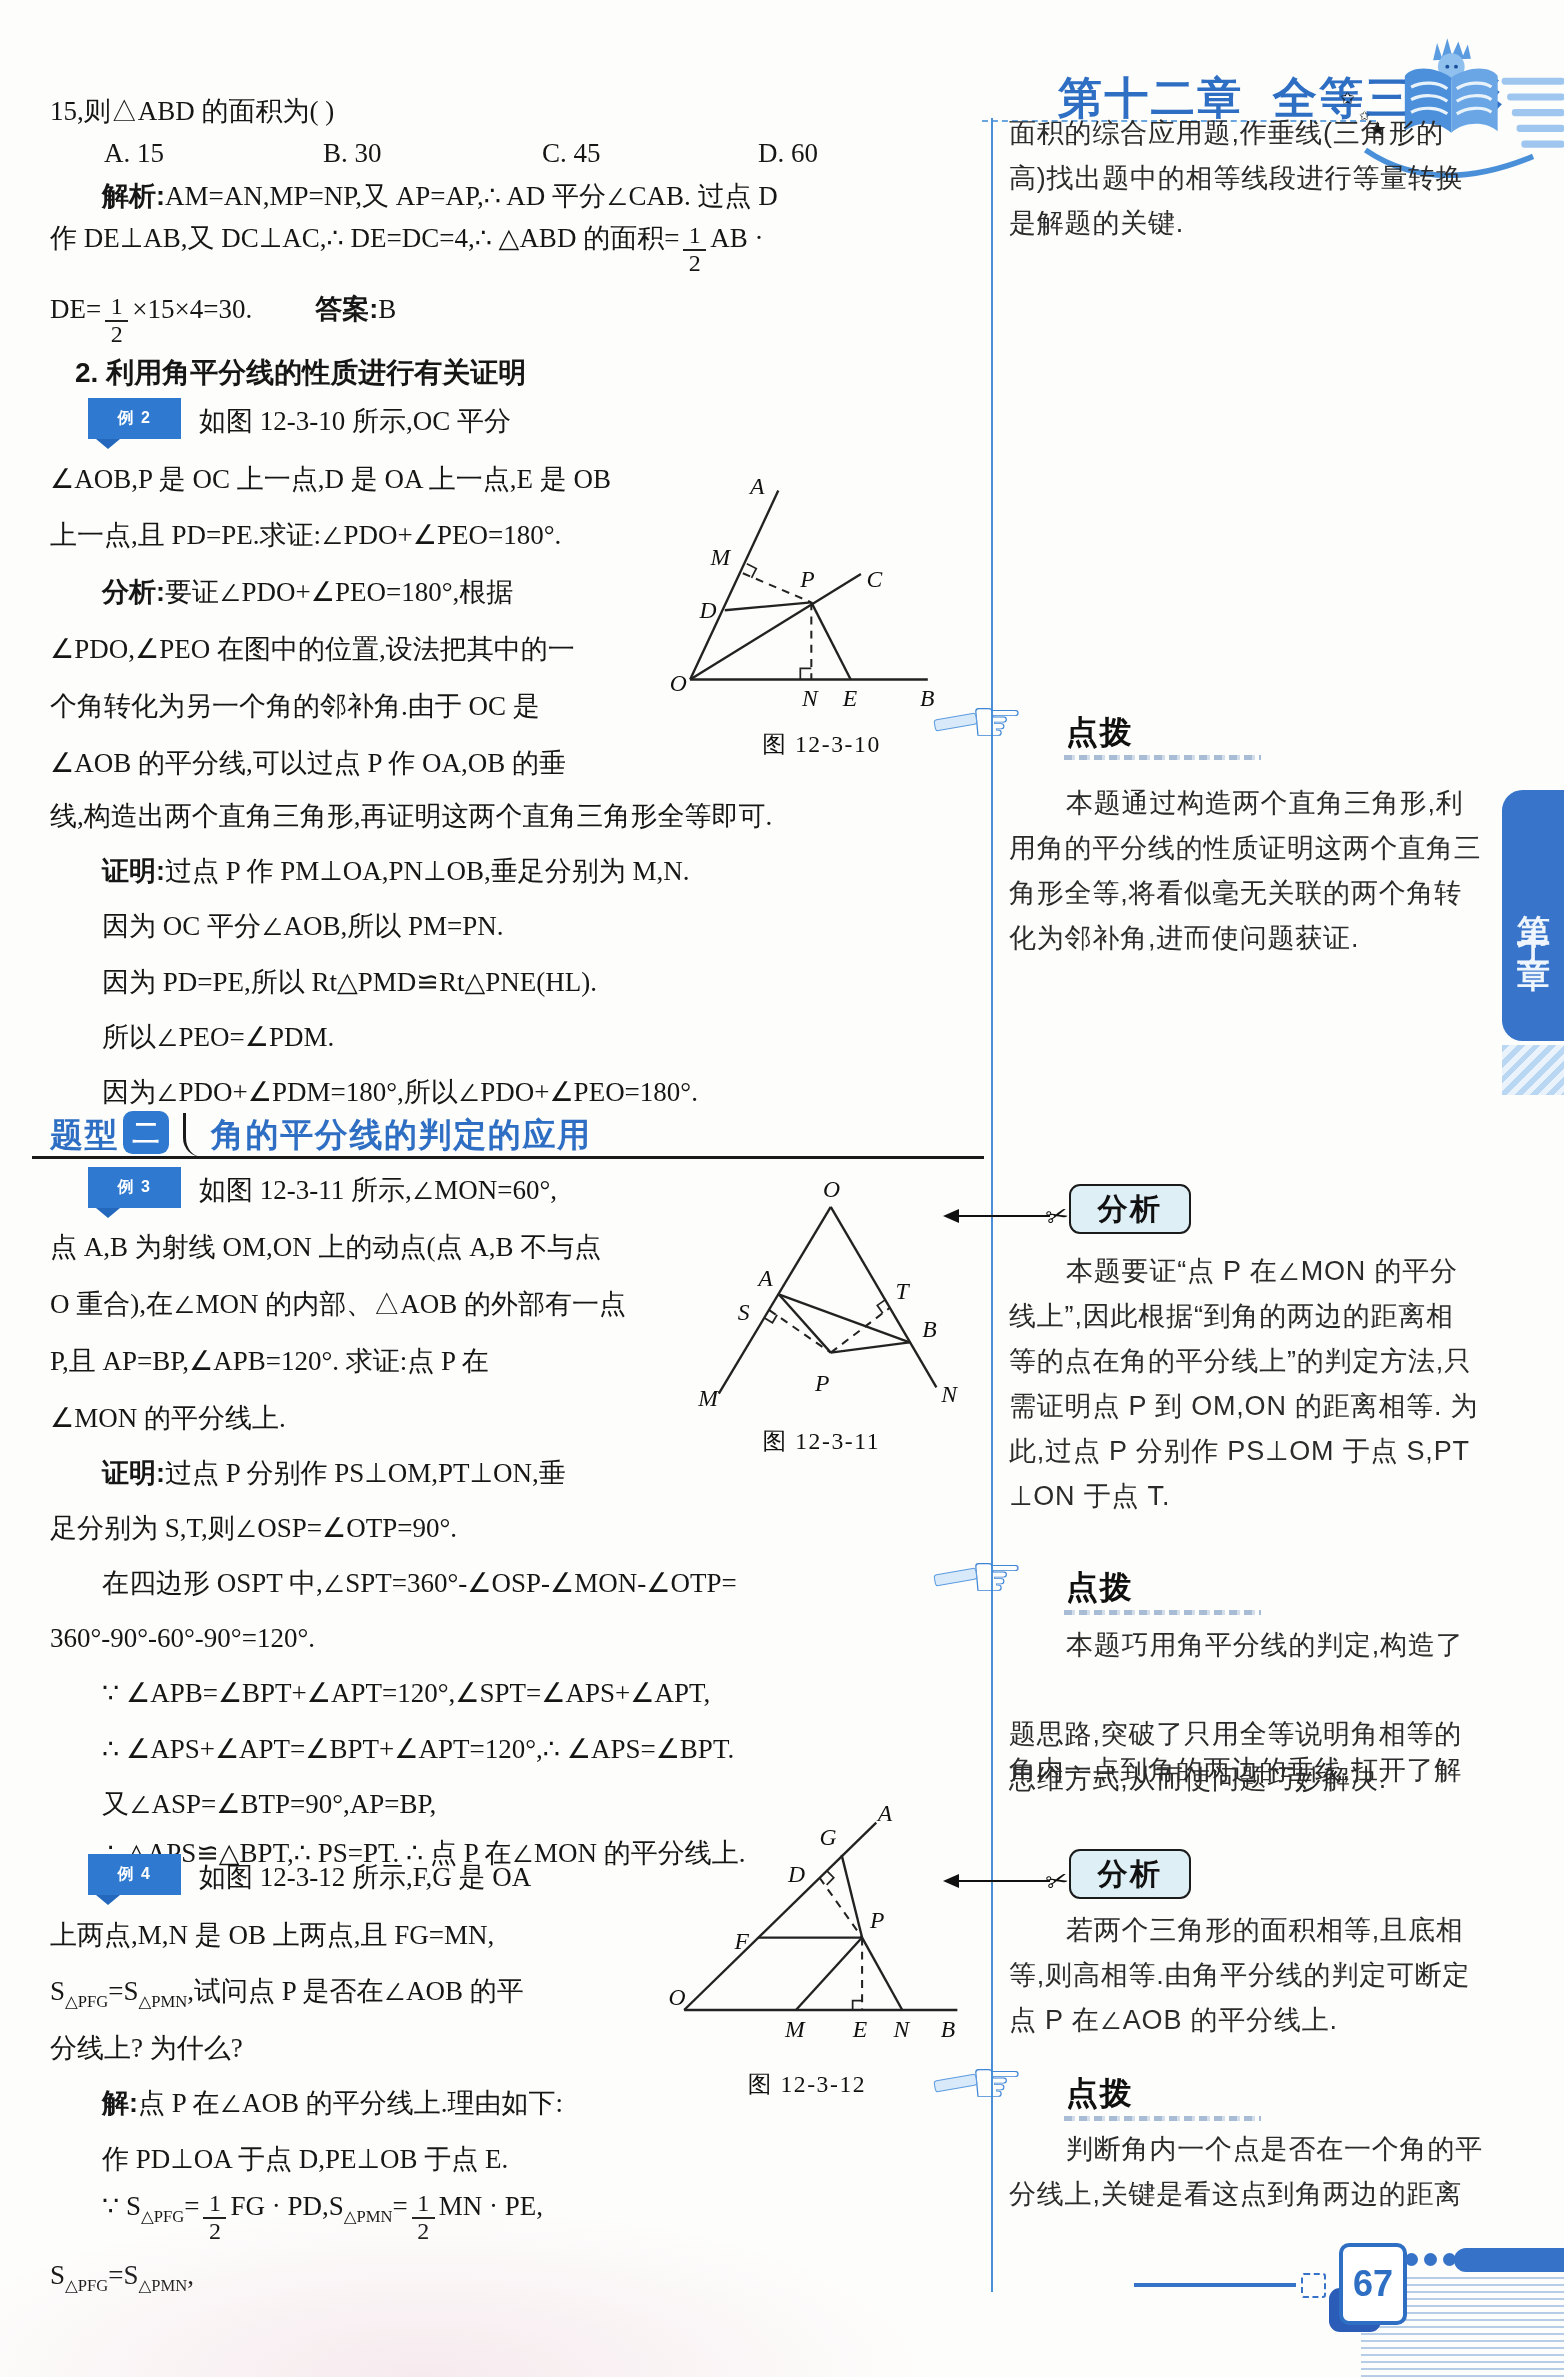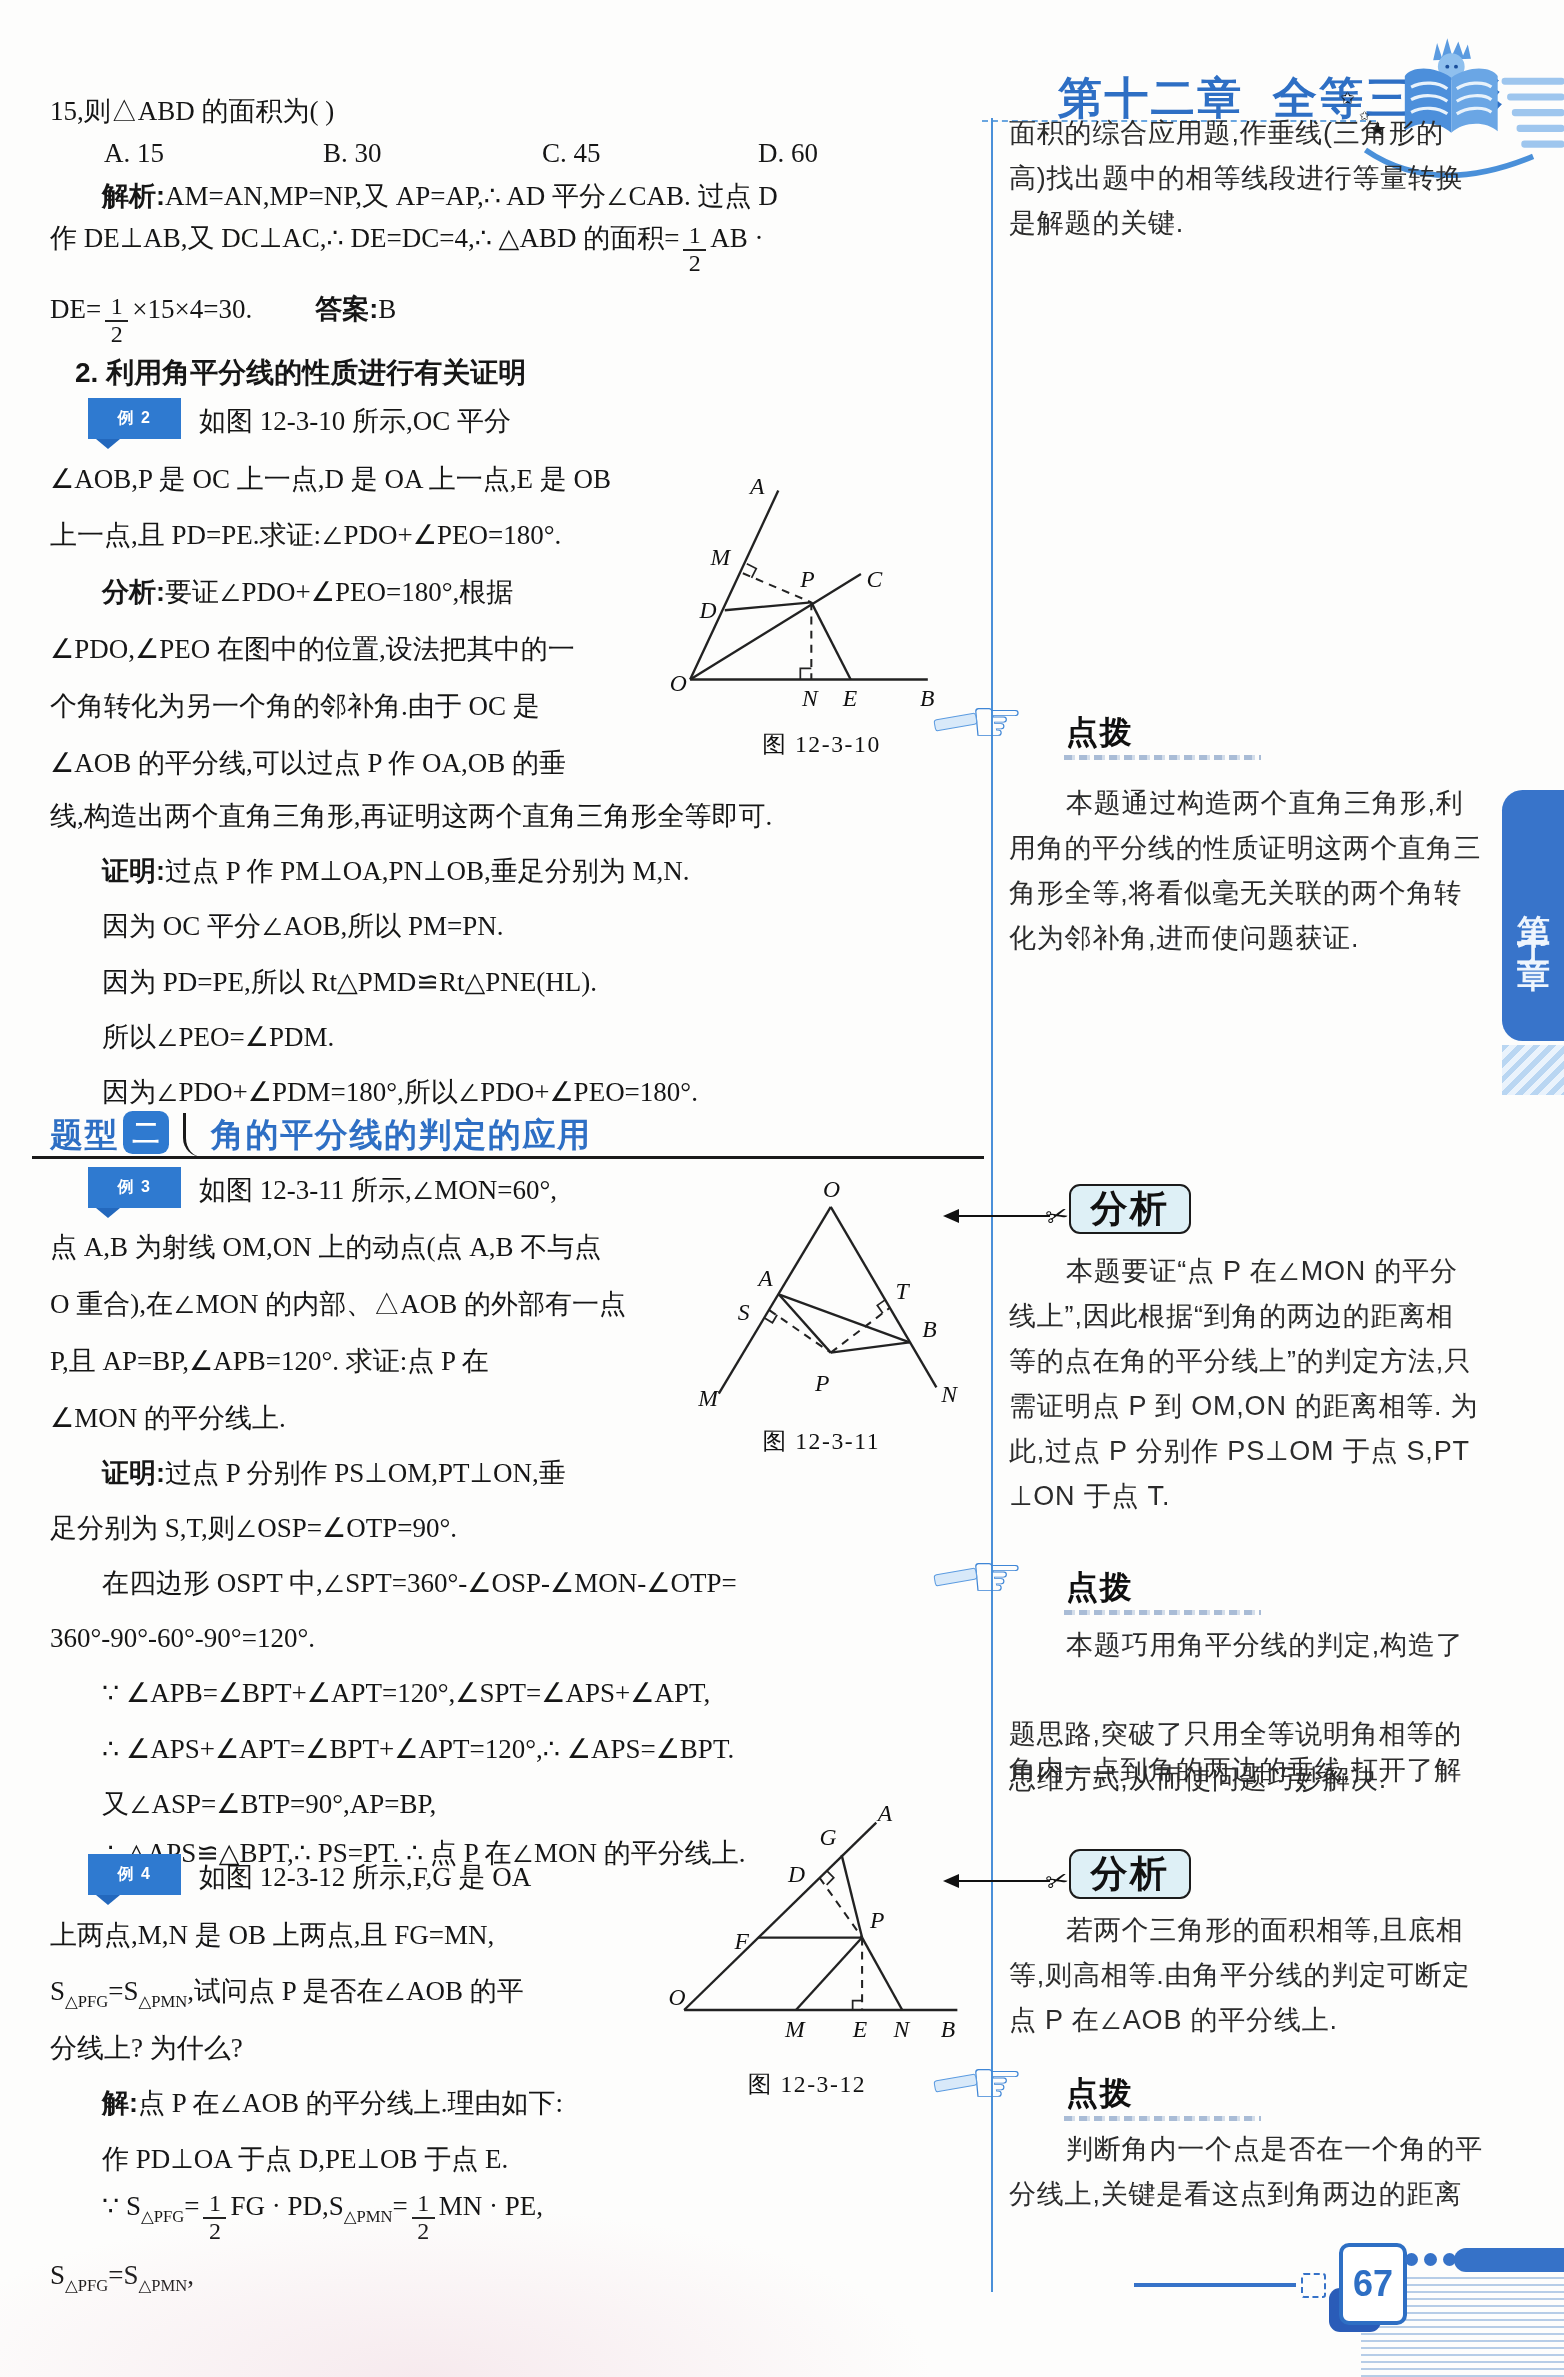--- a/index.html
+++ b/index.html
@@ -25,21 +25,21 @@
   .dashline{position:absolute;left:982px;top:120px;width:394px;border-top:2.4px dashed #6aa6e0;}
   .tip-title{position:absolute;font-family:"Liberation Sans",sans-serif;font-weight:bold;
         font-size:32px;color:#101010;letter-spacing:1.6px;}
   .squiggle{position:absolute;height:4.7px;width:197px;
         background:repeating-linear-gradient(90deg,#a9bcd6 0 8px,#d4deea 8px 11px,transparent 11px 15px);}
   .hand{position:absolute;font-size:60px;color:#3f86d6;line-height:1;}
   .hand::before{content:"";position:absolute;left:-36px;top:24px;width:41px;height:9.5px;
         background:#d8e9f9;border:1.6px solid #5b9be0;border-radius:3.2px;transform:rotate(-10deg);}
   .tag{position:absolute;width:118px;height:46px;background:#def0f6;border:2.8px solid #1b1b1b;
         border-radius:11px;display:flex;align-items:center;justify-content:center;
-        font-family:"Liberation Sans",sans-serif;font-weight:bold;font-size:37px;color:#111;letter-spacing:2.4px;}
+        font-family:"Liberation Sans",sans-serif;font-weight:bold;font-size:30px;color:#111;letter-spacing:2.4px;}
   .arrow{position:absolute;display:flex;align-items:center;width:126px;}
   .arrow .head{width:0;height:0;border-style:solid;border-width:7px 16px 7px 0;border-color:transparent #111 transparent transparent;}
   .arrow .line{flex:1;height:2.4px;background:#111;}
   .arrow .scissors{font-size:27px;color:#111;transform:rotate(-15deg);margin-left:-3.2px;}
   .topic-label{position:absolute;font-family:"Liberation Sans",sans-serif;font-weight:bold;font-size:33px;color:#2e6fc4;letter-spacing:1.6px;}
   .topic-badge{position:absolute;width:46px;height:43px;background:#2f7ad0;border-radius:9.5px;color:#fff;
         display:flex;align-items:center;justify-content:center;font-family:"Liberation Sans",sans-serif;font-weight:bold;font-size:27px;}
   .topic-underline{position:absolute;left:32px;top:1156px;width:952px;height:3.2px;background:#1a1a1a;}
   .topic-curve{position:absolute;left:183px;top:1113px;width:17.3px;height:44px;border-left:3.2px solid #1a1a1a;border-bottom-left-radius:19px;}
   .tab{position:absolute;left:1502px;top:790px;width:62px;height:251px;background:#3874ca;border-radius:20.5px 0 0 20.5px;

